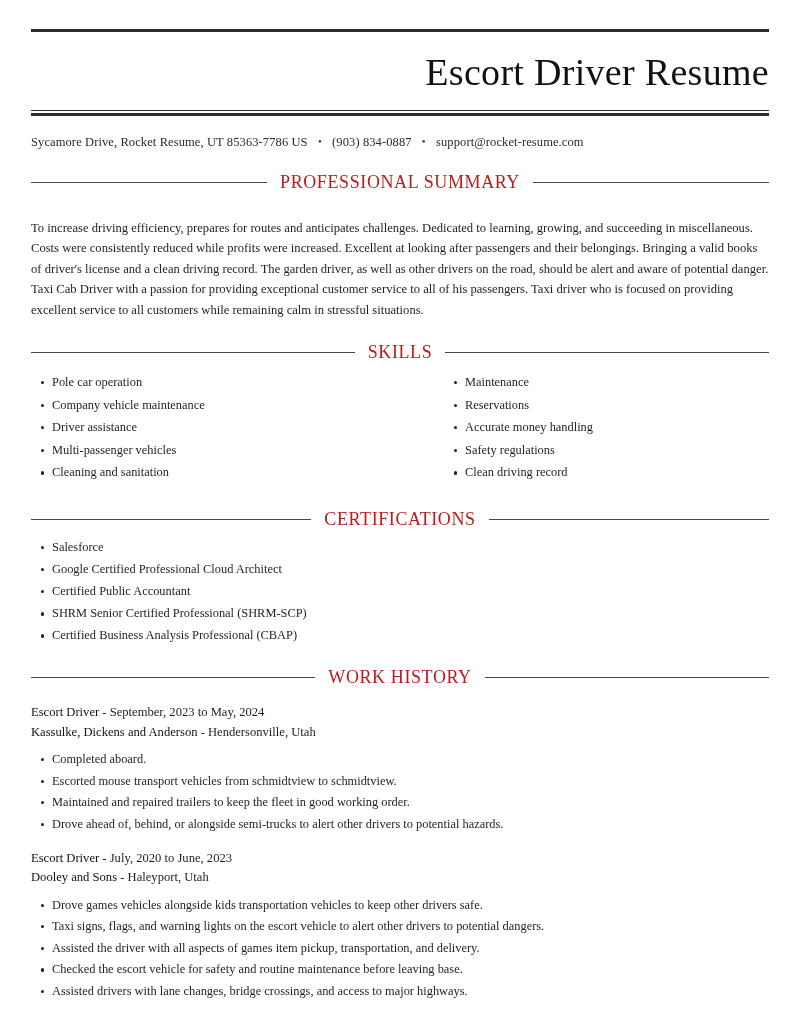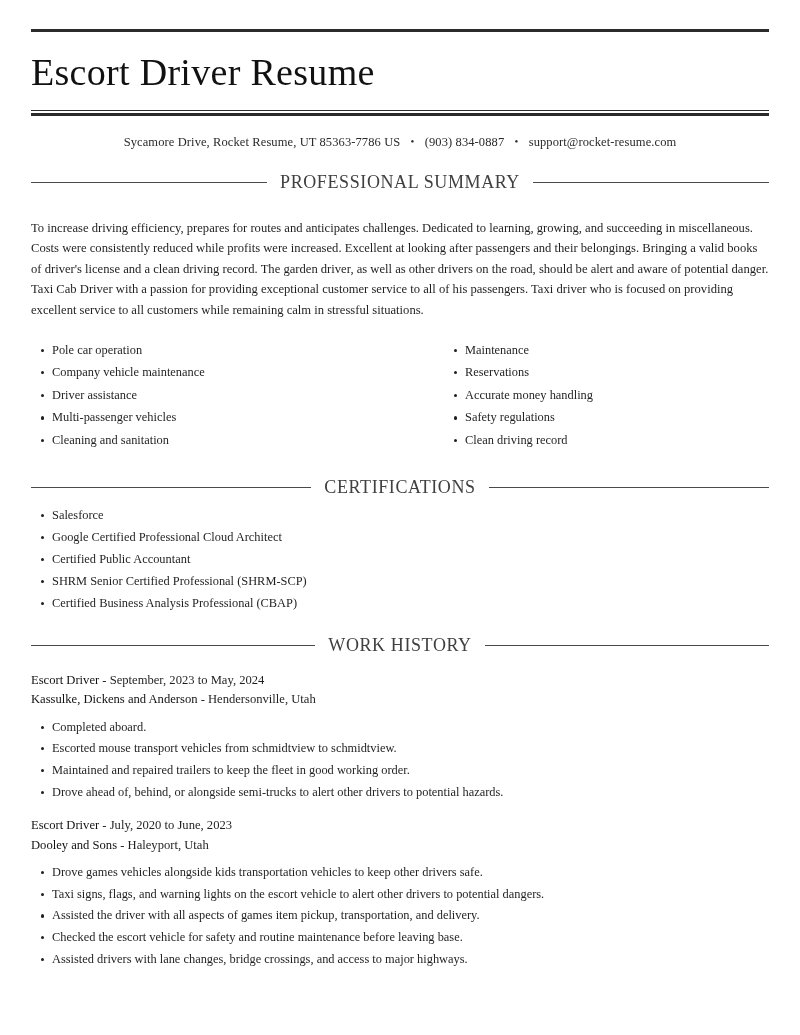--- a/index.html
+++ b/index.html
@@ -25,33 +25,32 @@
 
   
   .header-top-rule {
     height: 3px;
     background: #2b2b2b;
     margin-top: 29px;
   }
   .resume-title {
     font-size: 38px;
     font-weight: 400;
-    text-align: left;
+    text-align: right;
     letter-spacing: 0.3px;
     line-height: 1;
     margin: 21px 0 19px 0;
     color: #111111;
   }
   .header-bottom-rule {
     border-top: 1px solid #2b2b2b;
     border-bottom: 3px solid #2b2b2b;
     height: 2px;
   }
   .contact-line {
-    text-align: center;
     font-size: 12.5px;
     color: #2a2a2a;
     margin-top: 19px;
     letter-spacing: 0.1px;
   }
   .contact-sep {
     display: inline-block;
     padding: 0 7px;
     font-size: 11px;
     position: relative;
@@ -67,21 +66,21 @@
   }
   .section-head .rule {
     flex: 1 1 auto;
     height: 1px;
     background: #4a4a4a;
   }
   .section-head .section-title {
     flex: 0 0 auto;
     font-size: 18px;
     letter-spacing: 0.6px;
-    color: #404040;
+    color: #b91c1c;
     white-space: nowrap;
   }
 
   
   .summary-text {
     font-size: 12.6px;
     line-height: 1.62;
     text-align: left;
     margin-top: 25px;
     color: #1f1f1f;
@@ -170,20 +169,25 @@
   </div>
 
   <div class="section-head">
     <span class="rule"></span>
     <span class="section-title">PROFESSIONAL SUMMARY</span>
     <span class="rule"></span>
   </div>
 
   <p class="summary-text">To increase driving efficiency, prepares for routes and anticipates challenges. Dedicated to learning, growing, and succeeding in miscellaneous. Costs were consistently reduced while profits were increased. Excellent at looking after passengers and their belongings. Bringing a valid books of driver's license and a clean driving record. The garden driver, as well as other drivers on the road, should be alert and aware of potential danger. Taxi Cab Driver with a passion for providing exceptional customer service to all of his passengers. Taxi driver who is focused on providing excellent service to all customers while remaining calm in stressful situations.</p>
 
+  <div class="section-head">
+    <span class="rule"></span>
+    <span class="section-title">SKILLS</span>
+    <span class="rule"></span>
+  </div>
 
   <div class="two-col">
     <div class="col col-left">
       <ul class="bullets">
         <li>Pole car operation</li>
         <li>Company vehicle maintenance</li>
         <li>Driver assistance</li>
         <li>Multi-passenger vehicles</li>
         <li>Cleaning and sanitation</li>
       </ul>

